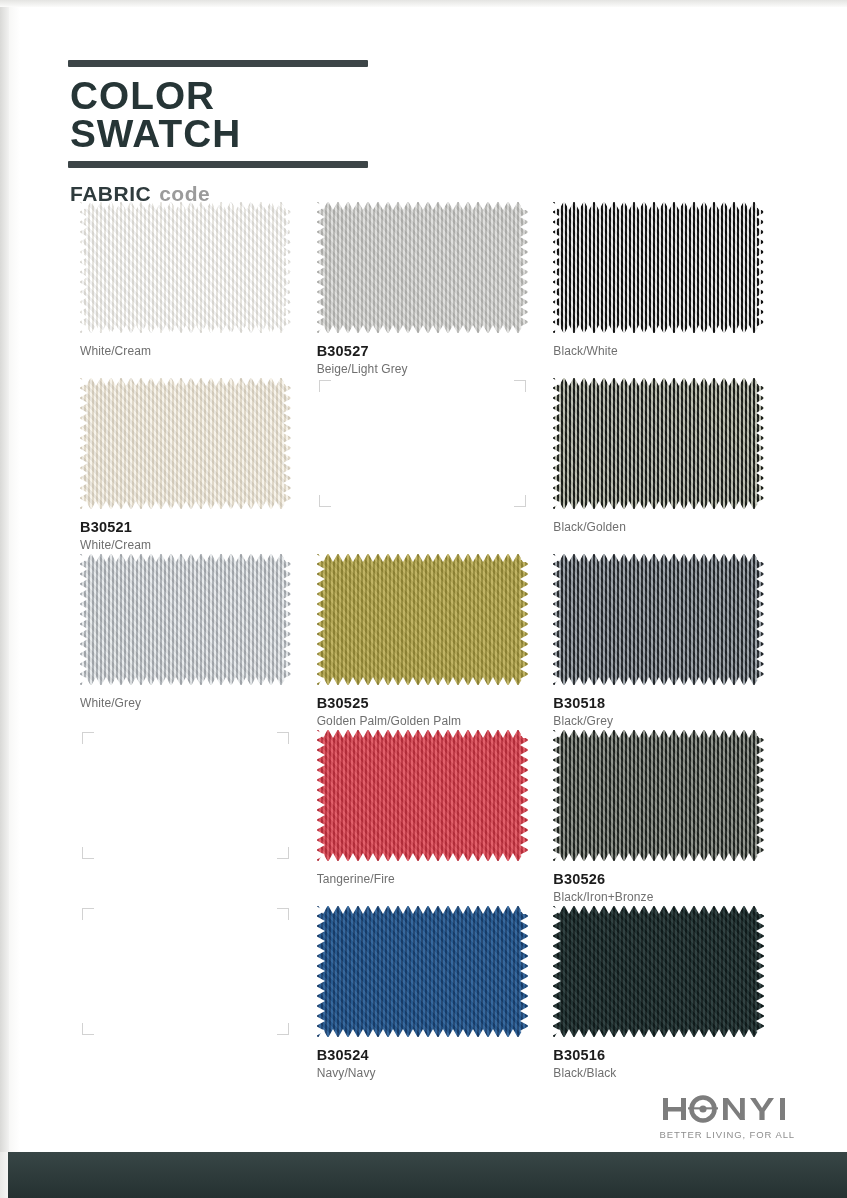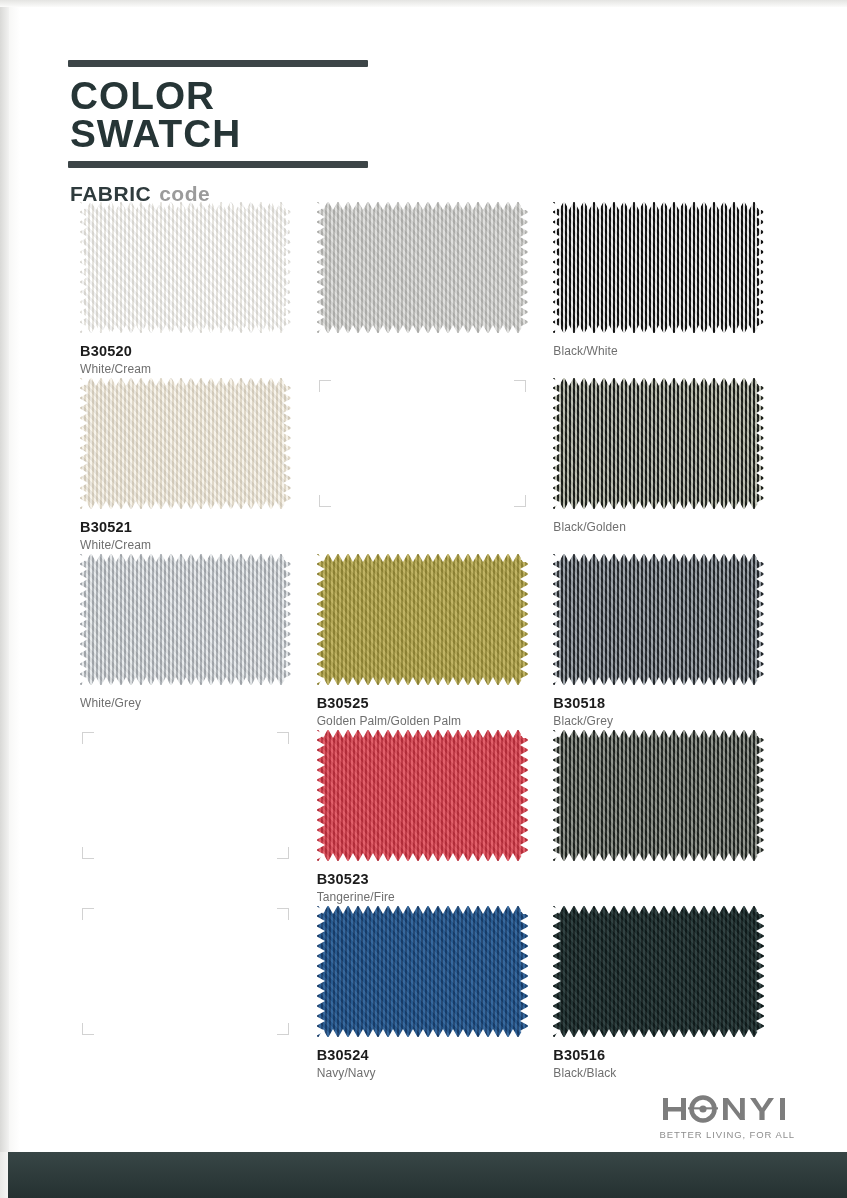--- a/index.html
+++ b/index.html
@@ -135,21 +135,20 @@
                 <path d="M0,0 L9,5 L0,10 L9,15 L0,20 L9,25 L0,30 L9,35 L0,40 L9,45 L0,50 L9,55 L0,60 L9,65 L0,70 L9,75 L0,80 L9,85 L0,90 L9,95 L0,100 L9,105 L0,110 L9,115 L0,120 L9,125 L0,130 L9,135 L0,140 L0,131 Z" fill="#ffffff"></path>
               </svg>
             </div>
             <div class="zig" style="right: -1px; top: 0px; width: 9px; height: 131px;">
               <svg width="9" height="131">
                 <path d="M9,0 L0,5 L9,10 L0,15 L9,20 L0,25 L9,30 L0,35 L9,40 L0,45 L9,50 L0,55 L9,60 L0,65 L9,70 L0,75 L9,80 L0,85 L9,90 L0,95 L9,100 L0,105 L9,110 L0,115 L9,120 L0,125 L9,130 L0,135 L9,140 L9,131 Z" fill="#ffffff"></path>
               </svg>
             </div>
           </div>
           <div class="lbl">
-            <div class="code">B30520</div>
             <div class="desc">White/Cream</div>
           </div>
         </div>
         <div class="cell">
           <div class="swatch-wrap">
             <div class="swatch">
               <div class="tex" style="background: repeating-linear-gradient(90deg, rgb(181, 181, 178) 0px, rgb(181, 181, 178) 2px, rgb(221, 221, 219) 2px, rgb(221, 221, 219) 4px), repeating-linear-gradient(0deg, rgba(0, 0, 0, 0.22) 0px, rgba(0, 0, 0, 0.22) 2px, rgba(255, 255, 255, 0.16) 2px, rgba(255, 255, 255, 0.16) 4px), rgb(201, 201, 199); background-blend-mode: normal, overlay, normal;"></div>
               <div class="tex" style="background: repeating-linear-gradient(45deg, rgba(0, 0, 0, 0.1) 0px, rgba(0, 0, 0, 0.1) 3px, rgba(255, 255, 255, 0.1) 3px, rgba(255, 255, 255, 0.1) 6px); opacity: 0.55;"></div>
             </div>
             <div class="zig" style="left: 0px; top: -1px; width: 211px; height: 9px;">
@@ -165,20 +164,24 @@
             <div class="zig" style="left: -1px; top: 0px; width: 9px; height: 131px;">
               <svg width="9" height="131">
                 <path d="M0,0 L9,5 L0,10 L9,15 L0,20 L9,25 L0,30 L9,35 L0,40 L9,45 L0,50 L9,55 L0,60 L9,65 L0,70 L9,75 L0,80 L9,85 L0,90 L9,95 L0,100 L9,105 L0,110 L9,115 L0,120 L9,125 L0,130 L9,135 L0,140 L0,131 Z" fill="#ffffff"></path>
               </svg>
             </div>
             <div class="zig" style="right: -1px; top: 0px; width: 9px; height: 131px;">
               <svg width="9" height="131">
                 <path d="M9,0 L0,5 L9,10 L0,15 L9,20 L0,25 L9,30 L0,35 L9,40 L0,45 L9,50 L0,55 L9,60 L0,65 L9,70 L0,75 L9,80 L0,85 L9,90 L0,95 L9,100 L0,105 L9,110 L0,115 L9,120 L0,125 L9,130 L0,135 L9,140 L9,131 Z" fill="#ffffff"></path>
               </svg>
             </div>
+          </div>
+          <div class="lbl">
+            <div class="code">B30527</div>
+            <div class="desc">Beige/Light Grey</div>
           </div>
         </div>
         <div class="cell">
           <div class="swatch-wrap">
             <div class="swatch">
               <div class="tex" style="background: repeating-linear-gradient(90deg, rgb(16, 16, 16) 0px, rgb(16, 16, 16) 2px, rgb(232, 232, 232) 2px, rgb(232, 232, 232) 4px), repeating-linear-gradient(0deg, rgba(0, 0, 0, 0.22) 0px, rgba(0, 0, 0, 0.22) 2px, rgba(255, 255, 255, 0.16) 2px, rgba(255, 255, 255, 0.16) 4px), rgb(58, 58, 58); background-blend-mode: normal, overlay, normal;"></div>
               <div class="tex" style="background: repeating-linear-gradient(45deg, rgba(0, 0, 0, 0.1) 0px, rgba(0, 0, 0, 0.1) 3px, rgba(255, 255, 255, 0.1) 3px, rgba(255, 255, 255, 0.1) 6px); opacity: 0.55;"></div>
             </div>
             <div class="zig" style="left: 0px; top: -1px; width: 211px; height: 9px;">
               <svg width="211" height="9">
@@ -430,21 +433,20 @@
                 <path d="M0,0 L9,5 L0,10 L9,15 L0,20 L9,25 L0,30 L9,35 L0,40 L9,45 L0,50 L9,55 L0,60 L9,65 L0,70 L9,75 L0,80 L9,85 L0,90 L9,95 L0,100 L9,105 L0,110 L9,115 L0,120 L9,125 L0,130 L9,135 L0,140 L0,131 Z" fill="#ffffff"></path>
               </svg>
             </div>
             <div class="zig" style="right: -1px; top: 0px; width: 9px; height: 131px;">
               <svg width="9" height="131">
                 <path d="M9,0 L0,5 L9,10 L0,15 L9,20 L0,25 L9,30 L0,35 L9,40 L0,45 L9,50 L0,55 L9,60 L0,65 L9,70 L0,75 L9,80 L0,85 L9,90 L0,95 L9,100 L0,105 L9,110 L0,115 L9,120 L0,125 L9,130 L0,135 L9,140 L9,131 Z" fill="#ffffff"></path>
               </svg>
             </div>
           </div>
           <div class="lbl">
-            <div class="code">B30523</div>
             <div class="desc">Tangerine/Fire</div>
           </div>
         </div>
         <div class="cell">
           <div class="swatch-wrap">
             <div class="swatch">
               <div class="tex" style="background: repeating-linear-gradient(90deg, rgb(30, 35, 31) 0px, rgb(30, 35, 31) 2px, rgb(141, 145, 137) 2px, rgb(141, 145, 137) 4px), repeating-linear-gradient(0deg, rgba(0, 0, 0, 0.22) 0px, rgba(0, 0, 0, 0.22) 2px, rgba(255, 255, 255, 0.16) 2px, rgba(255, 255, 255, 0.16) 4px), rgb(62, 68, 64); background-blend-mode: normal, overlay, normal;"></div>
               <div class="tex" style="background: repeating-linear-gradient(45deg, rgba(0, 0, 0, 0.1) 0px, rgba(0, 0, 0, 0.1) 3px, rgba(255, 255, 255, 0.1) 3px, rgba(255, 255, 255, 0.1) 6px); opacity: 0.55;"></div>
             </div>
             <div class="zig" style="left: 0px; top: -1px; width: 211px; height: 9px;">
@@ -460,20 +462,24 @@
             <div class="zig" style="left: -1px; top: 0px; width: 9px; height: 131px;">
               <svg width="9" height="131">
                 <path d="M0,0 L9,5 L0,10 L9,15 L0,20 L9,25 L0,30 L9,35 L0,40 L9,45 L0,50 L9,55 L0,60 L9,65 L0,70 L9,75 L0,80 L9,85 L0,90 L9,95 L0,100 L9,105 L0,110 L9,115 L0,120 L9,125 L0,130 L9,135 L0,140 L0,131 Z" fill="#ffffff"></path>
               </svg>
             </div>
             <div class="zig" style="right: -1px; top: 0px; width: 9px; height: 131px;">
               <svg width="9" height="131">
                 <path d="M9,0 L0,5 L9,10 L0,15 L9,20 L0,25 L9,30 L0,35 L9,40 L0,45 L9,50 L0,55 L9,60 L0,65 L9,70 L0,75 L9,80 L0,85 L9,90 L0,95 L9,100 L0,105 L9,110 L0,115 L9,120 L0,125 L9,130 L0,135 L9,140 L9,131 Z" fill="#ffffff"></path>
               </svg>
             </div>
+          </div>
+          <div class="lbl">
+            <div class="code">B30526</div>
+            <div class="desc">Black/Iron+Bronze</div>
           </div>
         </div>
       </div>
       <div class="row">
         <div class="cell">
           <div class="swatch-wrap">
             <div class="crop tl">
               <i class="h"></i>
               <i class="v"></i>
             </div>

